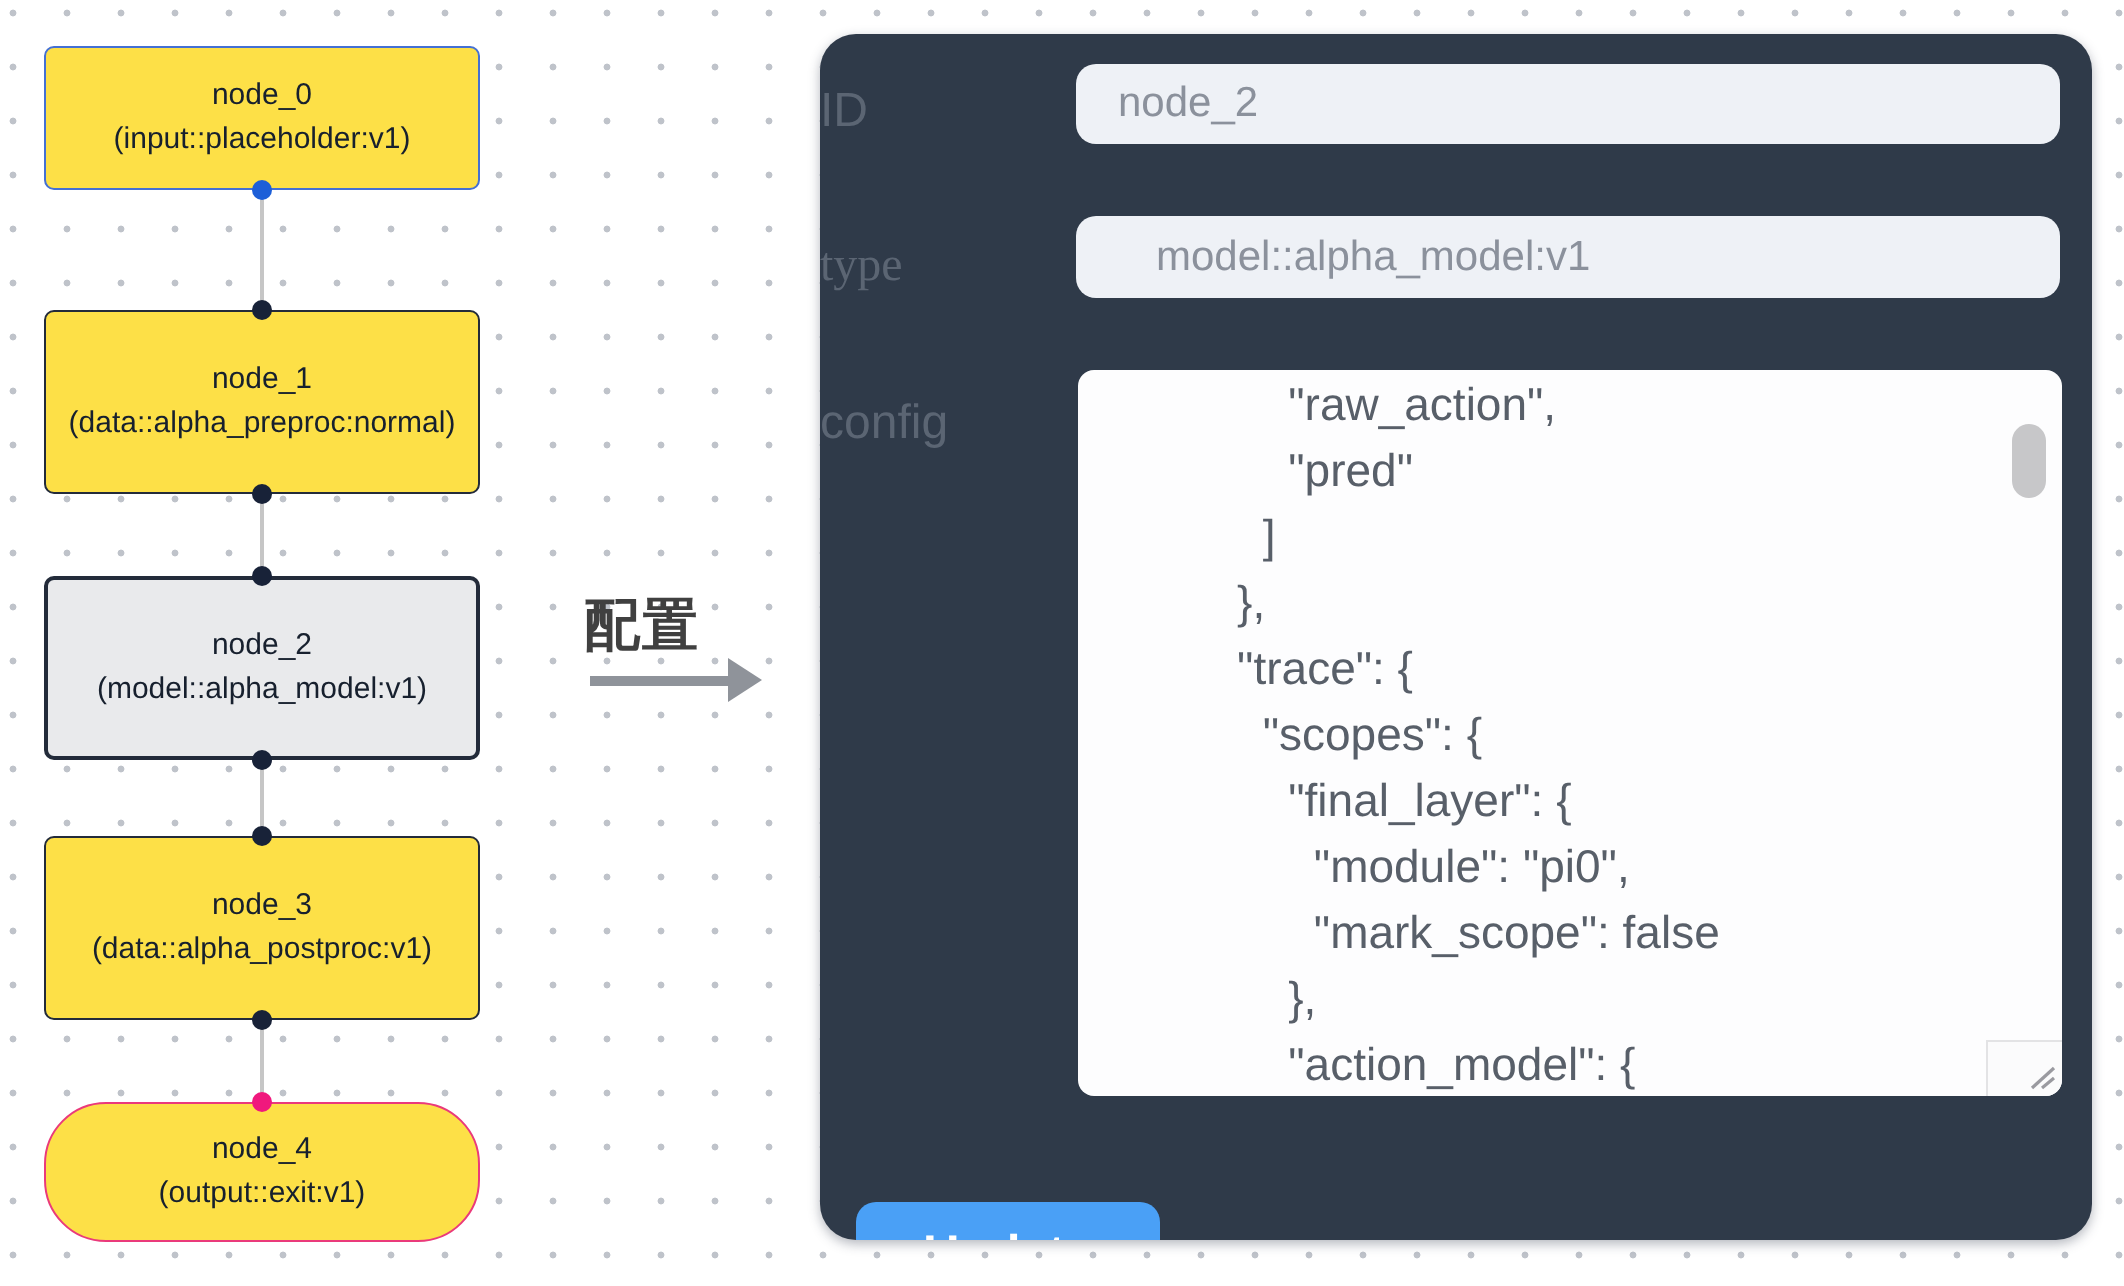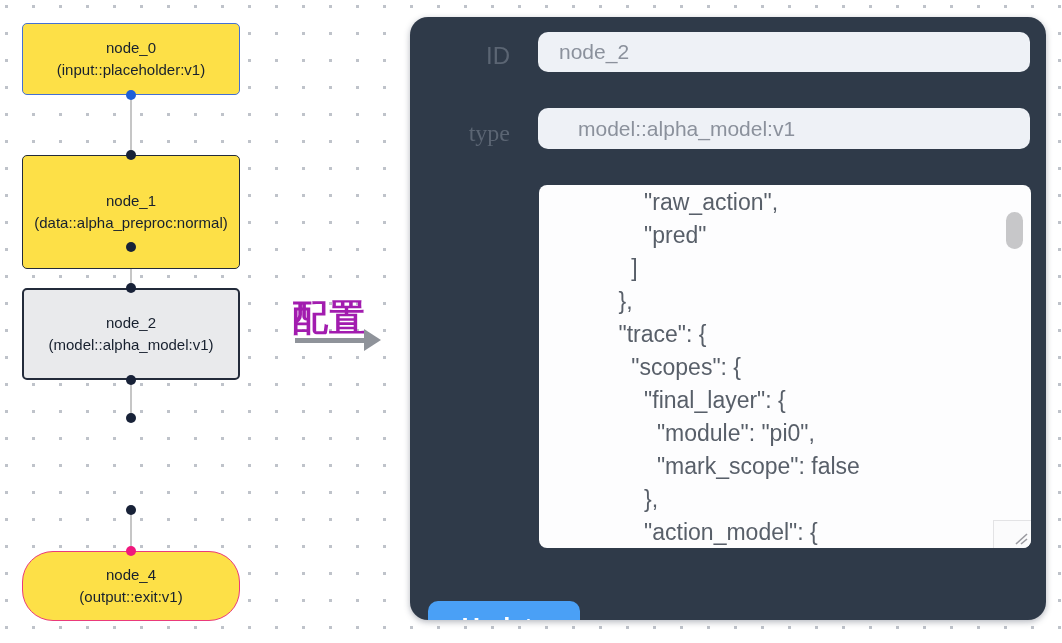--- a/index.html
+++ b/index.html
@@ -24,46 +24,46 @@
   .edge.e3{top:510px;height:41px;}
   .node{
     position:absolute;left:22px;width:218px;box-sizing:border-box;
     background:#fde047;border:1.5px solid #232b3a;border-radius:5px;
     display:flex;flex-direction:column;align-items:center;justify-content:center;
     text-align:center;z-index:2;
   }
   .node .nid,.node .ntype{font-size:15px;line-height:22px;color:#17202e;}
   .node .ntype{max-width:194px;word-break:break-all;}
   .node.n0{top:23px;height:72px;border-color:#4470d4;}
-  .node.n1{top:155px;height:114px;}
+  .node.n1{top:155px;height:92px;}
   .node.n2{top:288px;height:92px;background:#e9eaec;border-width:2.5px;}
   .node.n3{top:418px;height:92px;}
   .node.n4{top:551px;height:70px;border-color:#ea3a7b;border-radius:31px;}
   .port{position:absolute;left:126px;width:10px;height:10px;border-radius:50%;
         background:#182238;z-index:3;}
   .port.p0b{top:90px;background:#1d5fd8;}
   .port.p1t{top:150px;} .port.p1b{top:242px;}
   .port.p2t{top:283px;} .port.p2b{top:375px;}
   .port.p3t{top:413px;} .port.p3b{top:505px;}
   .port.p4t{top:546px;background:#f0187d;}
   
-  .cfg-label{position:absolute;left:292px;top:294px;font-size:36px;font-weight:600;
-             color:#a21caf;z-index:2;letter-spacing:1px;}
+  .cfg-label{position:absolute;left:292px;top:294px;font-size:28px;font-weight:600;
+             color:#404040;z-index:2;letter-spacing:1px;}
   .arrow-line{position:absolute;left:295px;top:338px;width:72px;height:5px;
               background:#8f939a;z-index:2;}
   .arrow-head{position:absolute;left:364px;top:329px;width:0;height:0;z-index:2;
               border-left:17px solid #8f939a;
               border-top:11.5px solid transparent;border-bottom:11.5px solid transparent;}
   
   .panel{
     position:absolute;left:410px;top:17px;width:636px;height:603px;
     background:#2f3a49;border-radius:18px;overflow:hidden;z-index:2;
     box-shadow:0 2px 6px rgba(40,50,70,.35);
   }
-  .field-label{position:absolute;left:0;width:100px;text-align:right;
+  .field-label{position:absolute;left:0;width:100px;text-align:left;
                font-size:24px;color:#5b6573;}
   .lbl-id{top:25px;}
   .lbl-type{top:103px;font-family:Liberation Serif, serif;}
   .lbl-config{top:181px;}
   .panel-input{
     position:absolute;left:128px;width:492px;height:40px;box-sizing:border-box;
     background:#eef1f6;border:none;outline:none;border-radius:10px;
     font-family:"Liberation Sans", sans-serif;font-size:21px;color:#8b919c;
     padding:0 10px 0 21px;
   }
@@ -108,20 +108,24 @@
     <div class="ntype">(input::placeholder:v1)</div>
   </div>
   <div class="node n1">
     <div class="nid">node_1</div>
     <div class="ntype">(data::alpha_preproc:normal)</div>
   </div>
   <div class="node n2">
     <div class="nid">node_2</div>
     <div class="ntype">(model::alpha_model:v1)</div>
   </div>
+  <div class="node n3">
+    <div class="nid">node_3</div>
+    <div class="ntype">(data::alpha_postproc:v1)</div>
+  </div>
   <div class="node n4">
     <div class="nid">node_4</div>
     <div class="ntype">(output::exit:v1)</div>
   </div>
 
   <div class="port p0b"></div>
   <div class="port p1t"></div>
   <div class="port p1b"></div>
   <div class="port p2t"></div>
   <div class="port p2b"></div>
@@ -135,20 +139,21 @@
 <div class="arrow-head"></div>
 
 <div class="panel">
 
   <div class="field-label lbl-id">ID</div>
   <input class="panel-input input-id" type="text" value="node_2" style="">
 
   <div class="field-label lbl-type">type</div>
   <input class="panel-input input-type" type="text" value="model::alpha_model:v1" style="">
 
+  <div class="field-label lbl-config">config</div>
 
   <div class="ta-wrap">
     <pre class="ta-pre">        "raw_action",
         "pred"
       ]
     },
     "trace": {
       "scopes": {
         "final_layer": {
           "module": "pi0",

